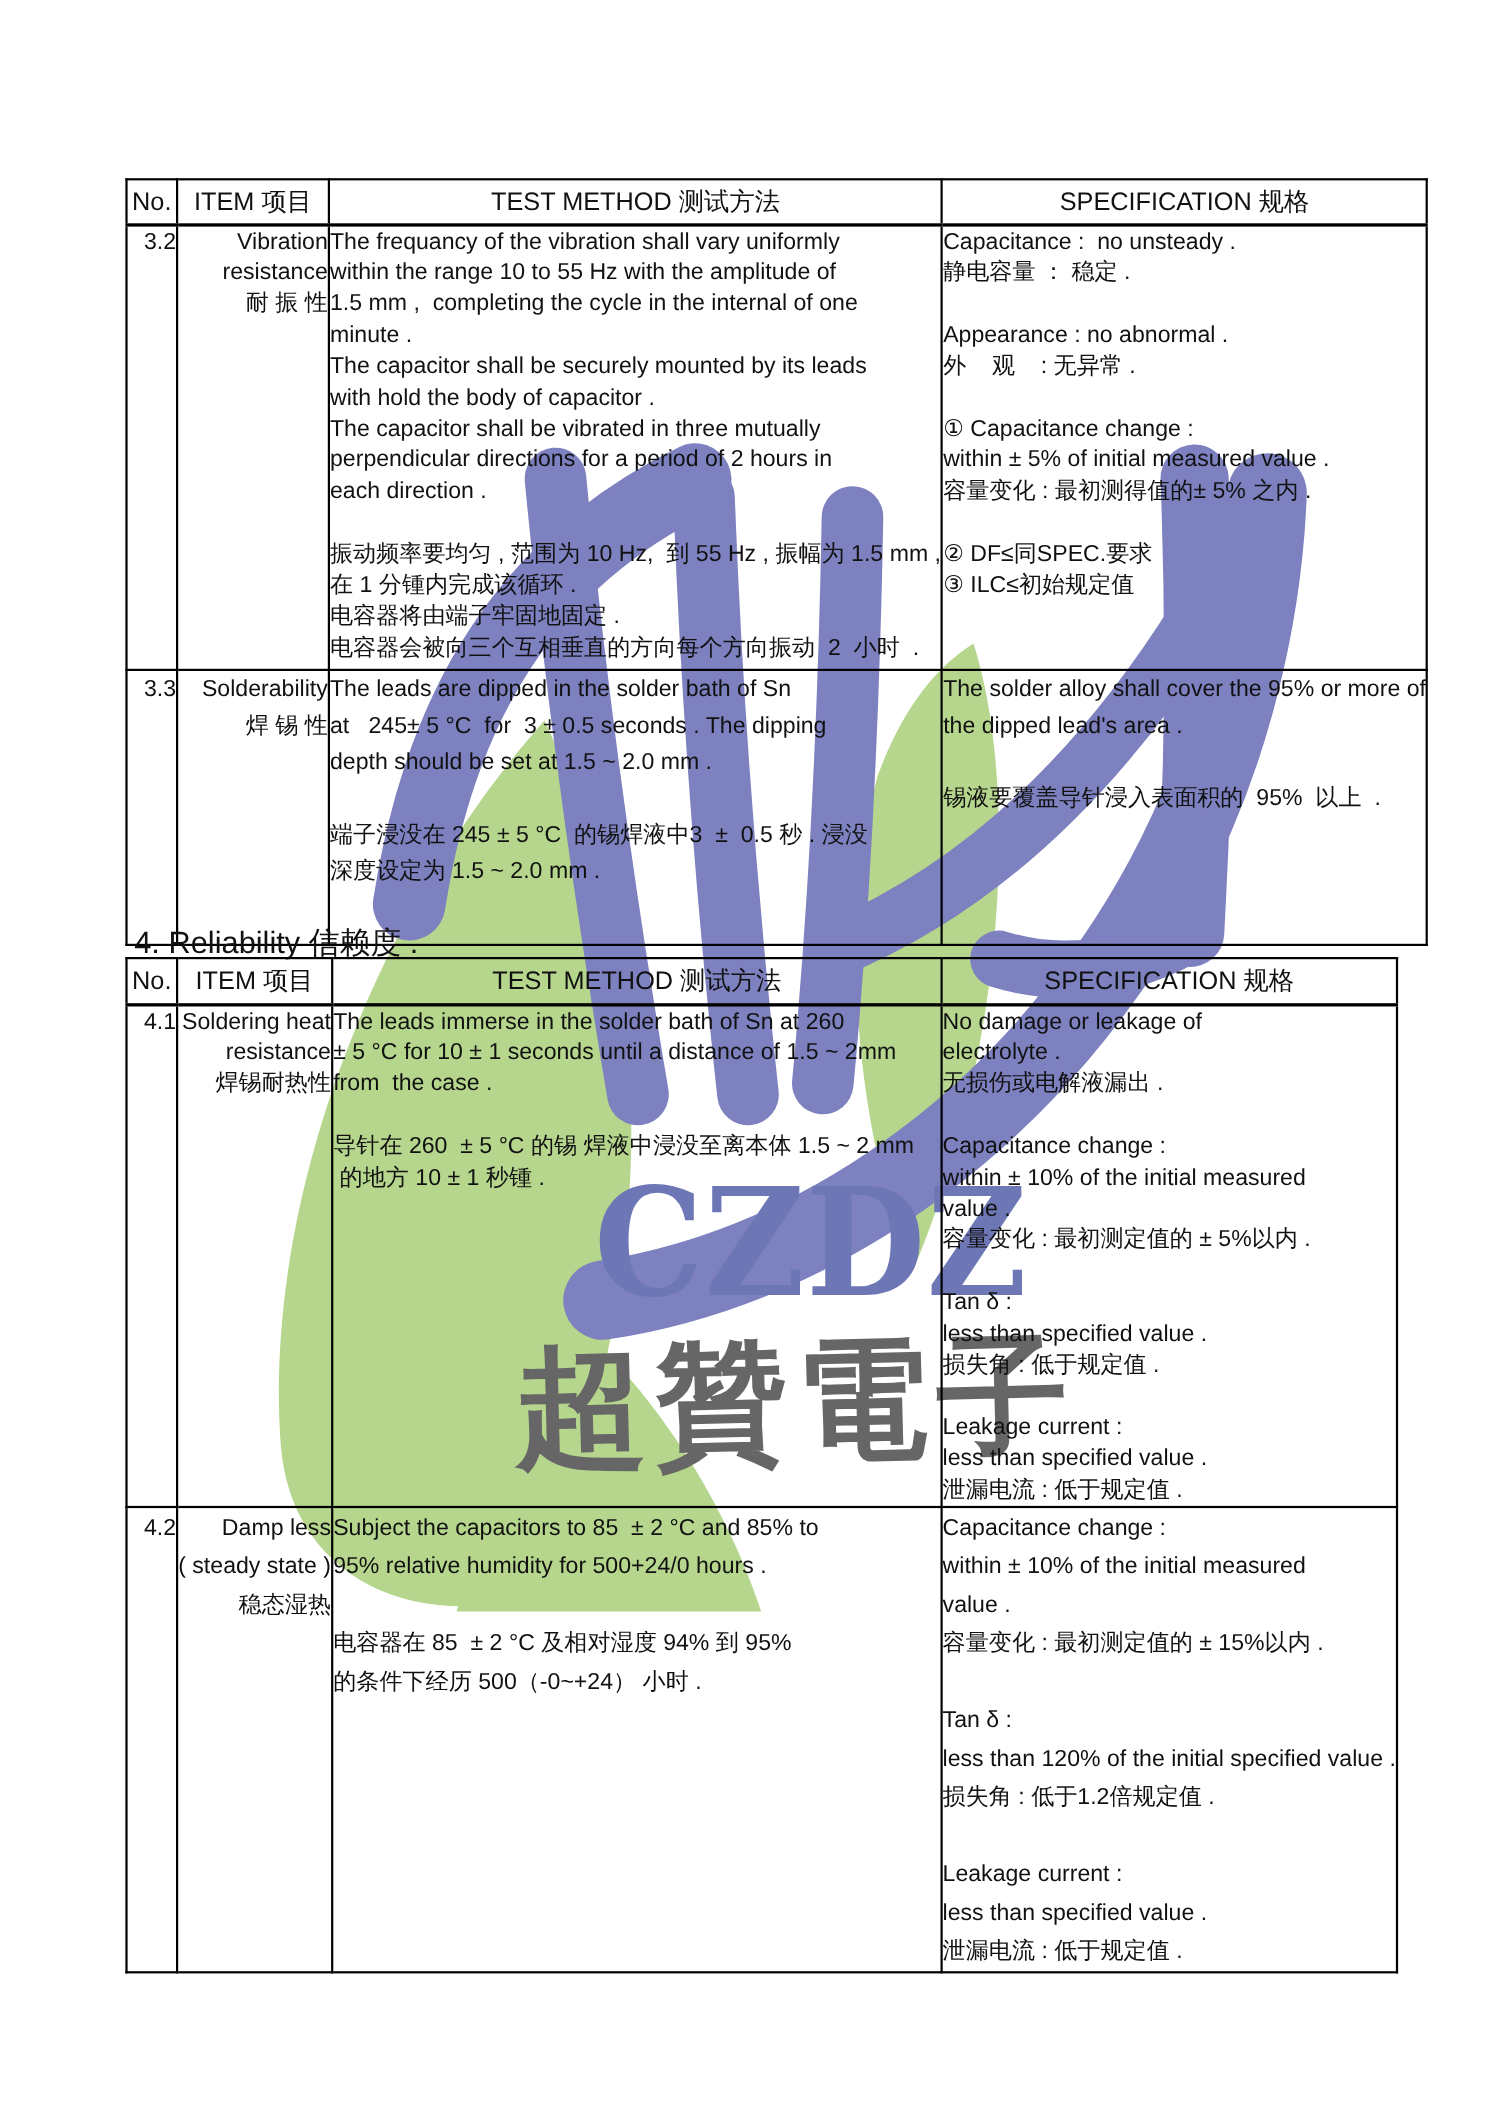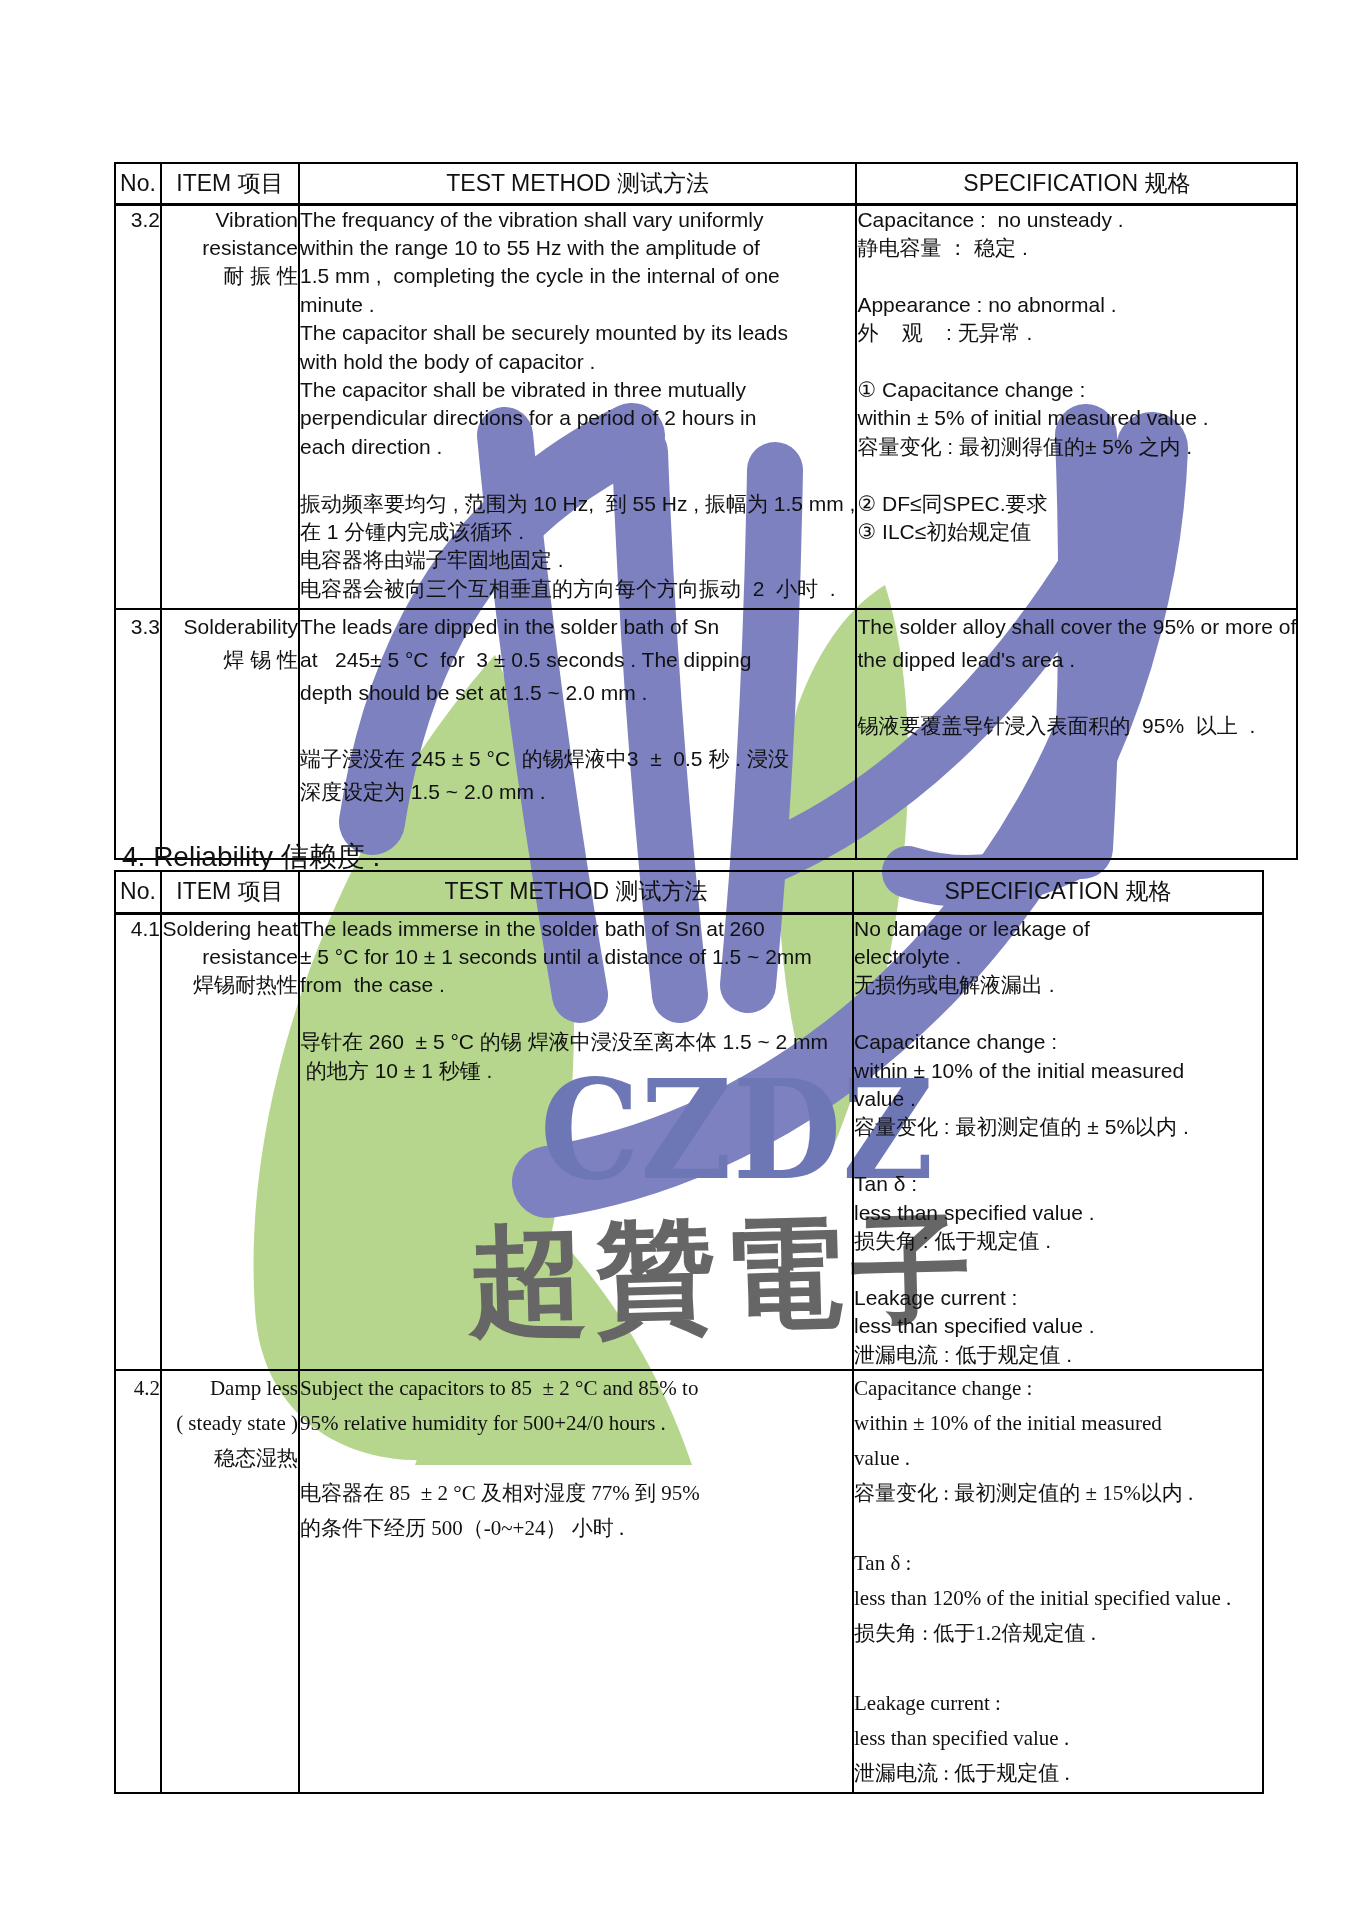--- a/index.html
+++ b/index.html
@@ -24,21 +24,21 @@
   col.c-no{width:46px;} col.c-item{width:138px;} col.c-method{width:554px;} col.c-spec{width:410px;}
   .hdr-row{height:41px;}
   #table2 .hdr-row{height:42px;}
   .cell{padding-top:5px;font-size:21px;}
   .no-cell,.item-cell{text-align:right;}
   .method-cell{padding-left:9px;padding-right:4px;}
   .spec-cell{padding-left:8px;padding-right:4px;}
   .ln{white-space:pre;}
   tr.lh28 .ln{line-height:28.4px;}
   tr.lh33 .ln{line-height:33px;}
-  tr.lh35 .ln{line-height:35px;font-family:Liberation Serif, serif;}
+  tr.lh35 .ln{line-height:35px;}
   tr.r32{height:405px;} tr.r33{height:250px;}
   tr.r41{height:447px;} tr.r42{height:423px;}
   #section4-title{position:absolute;left:122px;top:838px;font-size:28px;}
 </style>
 </head>
 <body>
 
 <div id="page">
 
   <div id="watermark">
@@ -205,21 +205,21 @@
             </td>
         <td class="cell item-cell">
               <div class="ln">Damp less</div>
               <div class="ln">( steady state )</div>
               <div class="ln">稳态湿热</div>
             </td>
         <td class="cell method-cell">
               <div class="ln">Subject the capacitors to 85  ± 2 °C and 85% to</div>
               <div class="ln">95% relative humidity for 500+24/0 hours .</div>
               <div class="ln">&nbsp;</div>
-              <div class="ln">电容器在 85  ± 2 °C 及相对湿度 77% 到 95%</div>
+              <div class="ln">电容器在 85  ± 2 °C 及相对湿度 94% 到 95%</div>
               <div class="ln">的条件下经历 500（-0~+24） 小时 .</div>
             </td>
         <td class="cell spec-cell">
               <div class="ln">Capacitance change :</div>
               <div class="ln">within ± 10% of the initial measured</div>
               <div class="ln">value .</div>
               <div class="ln">容量变化 : 最初测定值的 ± 15%以内 .</div>
               <div class="ln">&nbsp;</div>
               <div class="ln">Tan δ :</div>
               <div class="ln">less than 120% of the initial specified value .</div>

